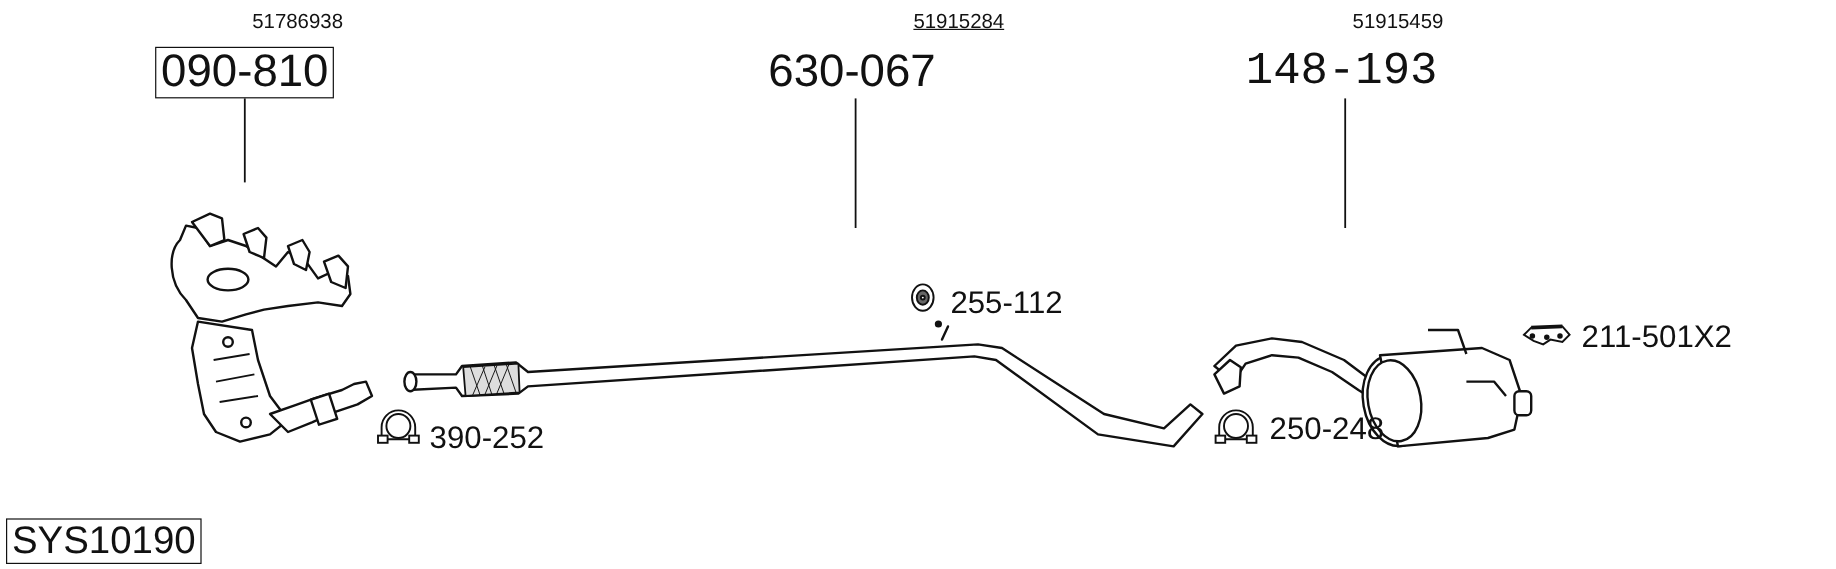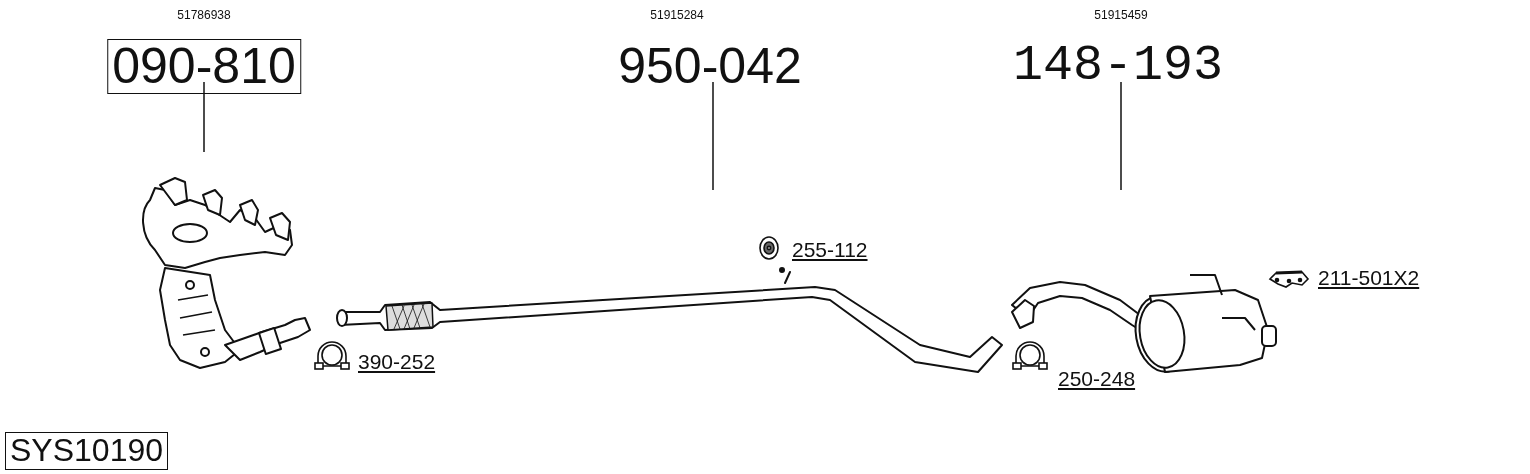--- a/index.html
+++ b/index.html
@@ -1,21 +1,21 @@
 <!DOCTYPE html>
 <html><head>
 <meta charset="utf-8">
 <style>
   html, body { margin: 0; padding: 0; background: #ffffff; }
   body { width: 1530px; height: 474px; position: relative; overflow: hidden;
          font-family: "Liberation Sans", sans-serif; color: #111; }
-  .oe { position: absolute; font-size: 12px; transform: translateX(-50%); white-space: nowrap; }
-  .pn { position: absolute; font-size: 50px; transform: translateX(-50%); white-space: nowrap; line-height: 1; }
+  .oe { position: absolute; font-size: 17px; transform: translateX(-50%); white-space: nowrap; margin-left: 44px; }
+  .pn { position: absolute; font-size: 38px; transform: translateX(-50%); white-space: nowrap; line-height: 1; }
   .pn.boxed { border: 1.5px solid #111; padding: 1px 4px 2px 4px; }
-  .lbl { position: absolute; font-size: 21px; white-space: nowrap; line-height: 1; text-decoration: underline; }
+  .lbl { position: absolute; font-size: 26px; white-space: nowrap; line-height: 1; }
   .sys { position: absolute; left: 5px; top: 432px; font-size: 32px; border: 1.5px solid #111;
          padding: 0 4px 1px 4px; line-height: 1.1; }
   svg.art { position: absolute; left: 0; top: 0; }
 </style>
 </head>
 <body>
 
 <svg class="art" width="1530" height="474" viewBox="0 0 1530 474">
 
   <line x1="204" y1="82" x2="204" y2="152" stroke="#111" stroke-width="1.5"></line>
@@ -80,25 +80,25 @@
   <g stroke="#111" stroke-width="1.6" fill="#fff">
     <path d="M1270 279 L1276 273 L1302 272 L1308 279 L1302 285 L1292 283 L1286 287 L1278 284 Z"></path>
     <path d="M1276 273 L1302 272" stroke-width="3"></path>
     <circle cx="1277" cy="280" r="1.5" fill="#111"></circle>
       <circle cx="1289" cy="281" r="1.5" fill="#111"></circle>
       <circle cx="1300" cy="280" r="1.5" fill="#111"></circle>
   </g>
 </svg>
 
 <div class="oe" style="left:204px; top:8px;">51786938</div>
-<div class="oe" style="left:677px; top:8px;">51915284</div>
+<div class="oe" style="left:755px; top:8px;text-decoration:underline;">51915284</div>
 <div class="oe" style="left:1121px; top:8px;text-align:right;">51915459</div>
 
 <div class="pn boxed" style="left:204px; top:39px;">090-810</div>
-<div class="pn" style="left:710px; top:41px;">950-042</div>
+<div class="pn" style="left:710px; top:41px;">630-067</div>
 <div class="pn" style="left:1118px; top:41px;font-family:Liberation Mono, monospace;">148-193</div>
 
 <div class="lbl" style="left:358px; top:351px;">390-252</div>
 <div class="lbl" style="left:792px; top:239px;">255-112</div>
-<div class="lbl" style="left:1058px; top:368px;">250-248</div>
+<div class="lbl" style="left:1058px; top:344px;">250-248</div>
 <div class="lbl" style="left:1318px; top:267px;">211-501X2</div>
 
 <div class="sys">SYS10190</div>
 
 </body></html>

